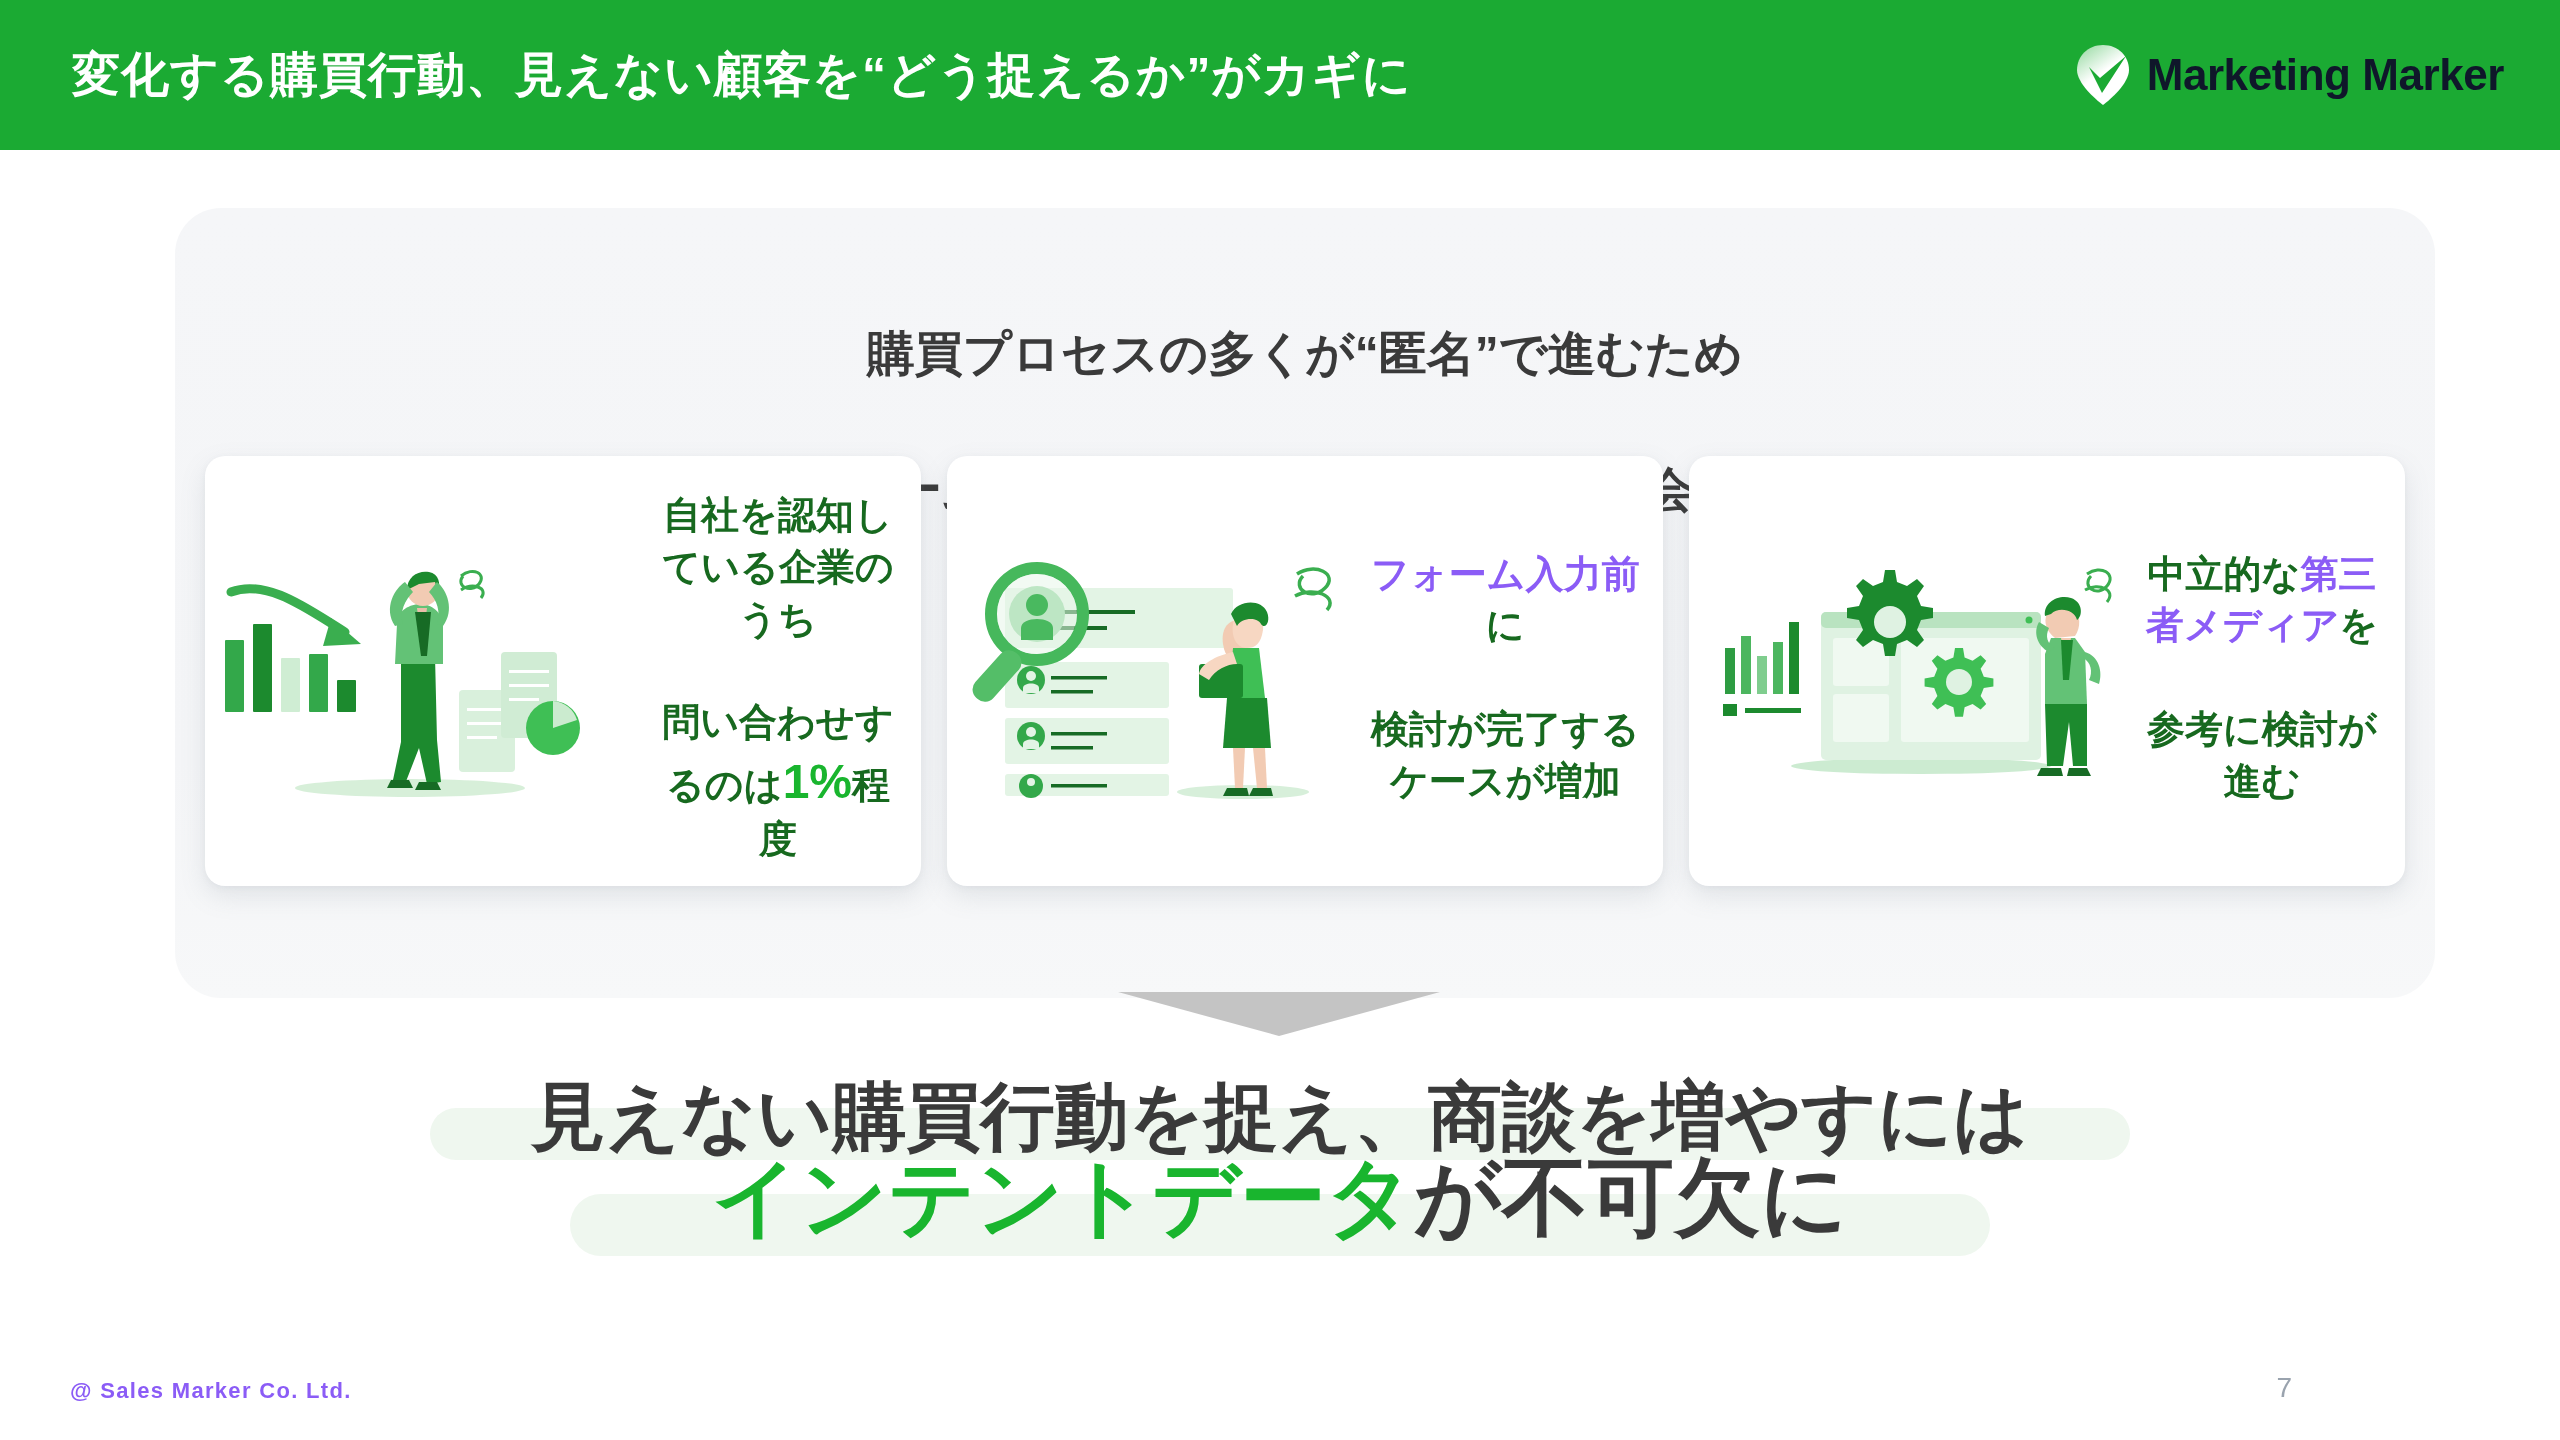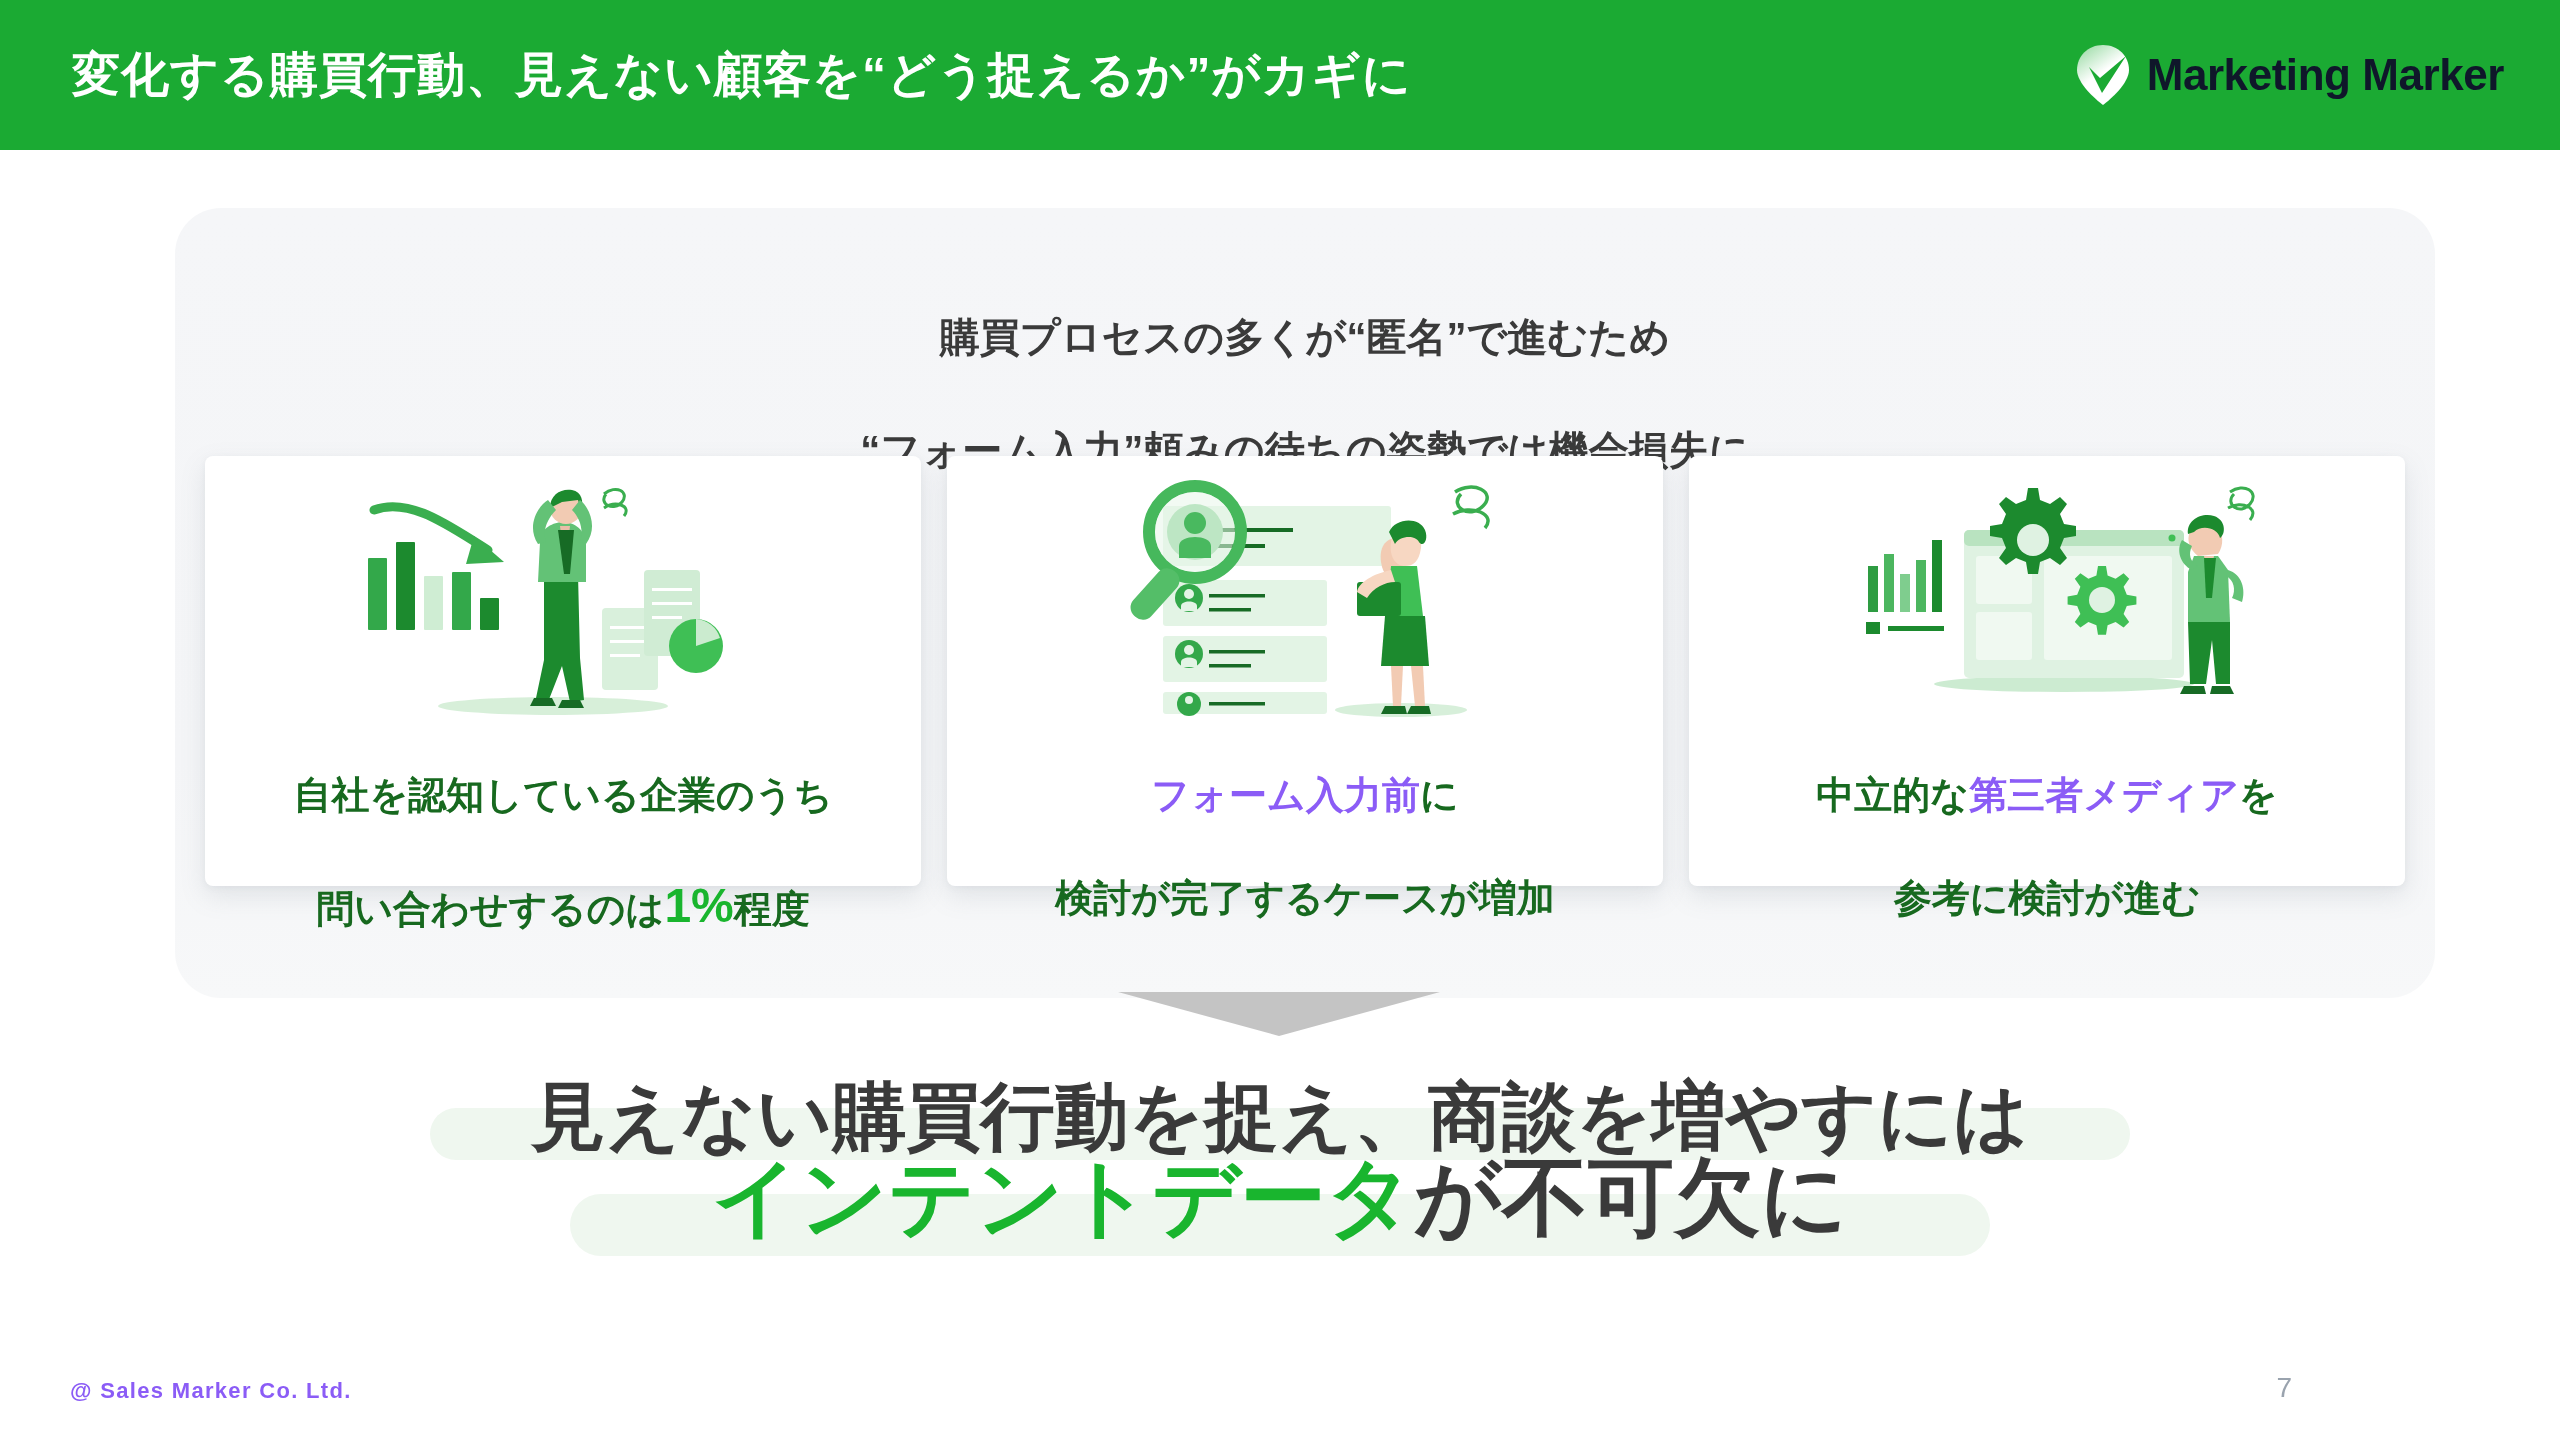--- a/index.html
+++ b/index.html
@@ -33,35 +33,35 @@
   
   .panel {
     position:absolute; left:175px; top:208px;
     width:2260px; height:790px;
     background:linear-gradient(180deg,#F5F6F8 0%, #F4F5F7 70%, #F7F8F9 100%);
     border-radius:46px;
   }
   .panel-heading {
     position:absolute; left:0; top:44px; width:2260px;
     text-align:center; color:#3A3A3A; font-weight:bold;
-    font-size:40px; line-height:1.42;
+    font-size:48px; line-height:1.42;
     white-space:pre-line;
   }
 
   
   .cards {
     position:absolute; left:30px; top:248px; width:2200px;
     display:flex; justify-content:space-between; gap:26px;
   }
   .card {
     position:relative;
     width:716px; height:430px;
-    background:#ffffff; border-radius:8px;
+    background:#ffffff; border-radius:20px;
     box-shadow: 0 10px 26px rgba(120,130,140,0.16), 0 2px 6px rgba(120,130,140,0.08);
-    display:flex; flex-direction:column; align-items:center;
+    display:flex; align-items:center;
     padding-top:14px;
   }
   .card-illus { width:100%; height:252px; display:block; }
   .card-illus svg { display:block; margin:0 auto; }
   .card-text {
     text-align:center; font-weight:bold; font-size:38px;
     line-height:1.36; color:#17691F; padding:0 18px;
     white-space:pre-line;
   }
   .hl { color:#8b5cf6; }

